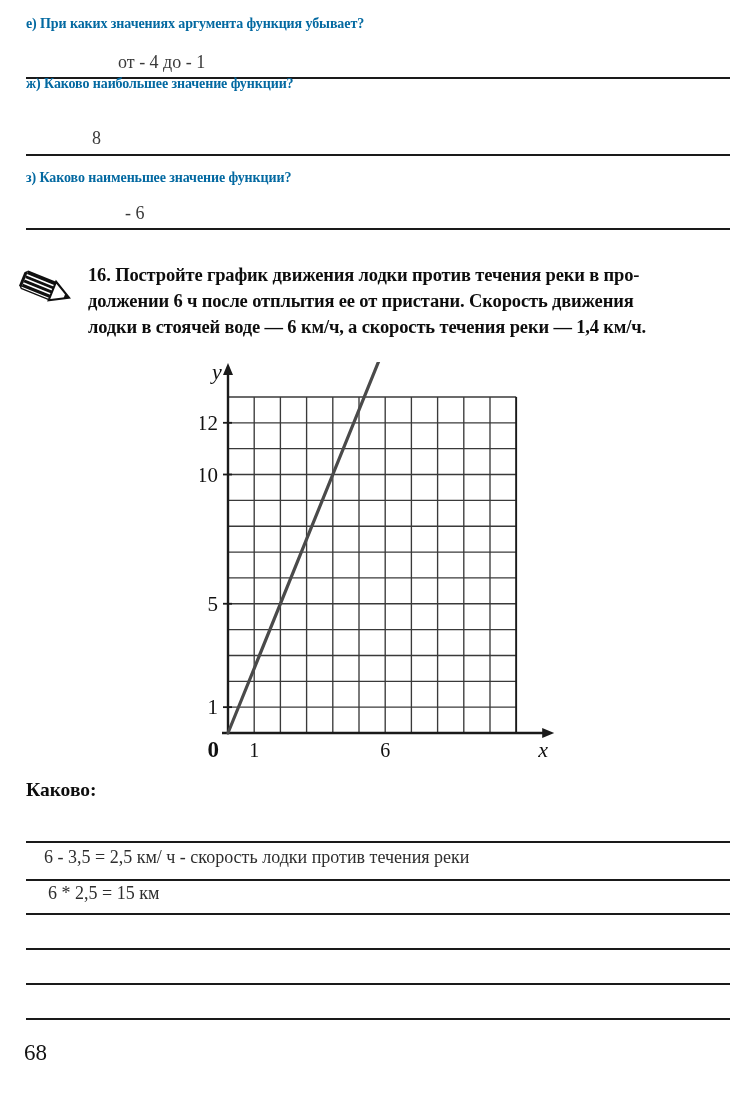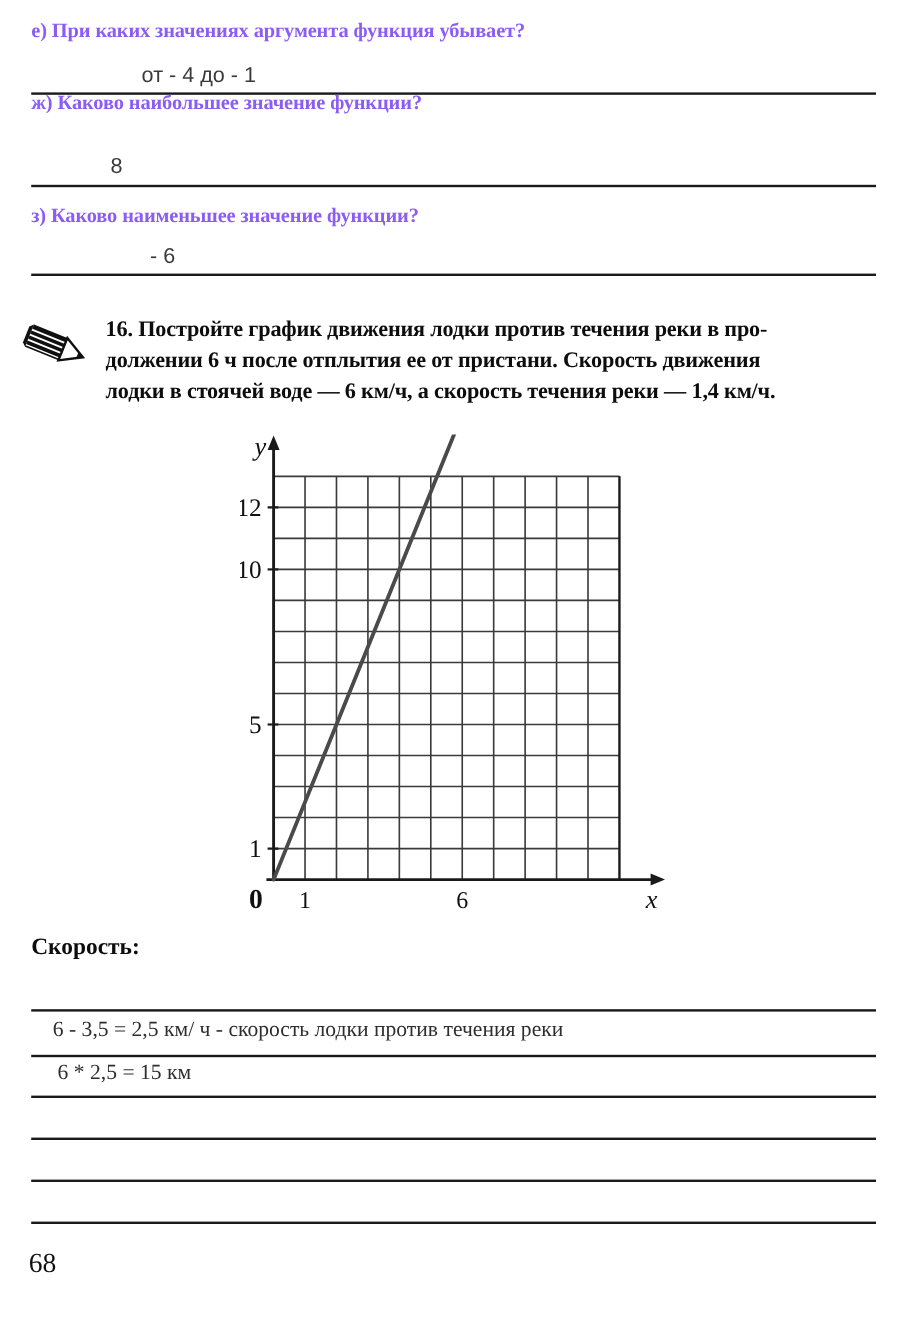--- a/index.html
+++ b/index.html
@@ -30,35 +30,35 @@
     left: 26px;
     width: 704px;
     height: 0;
     border-top: 2px solid #1a1a1a;
   }
 
   
   .question {
     position: absolute;
     left: 26px;
-    font-size: 17px;
+    font-size: 14px;
     font-weight: 700;
     letter-spacing: -0.1px;
     white-space: nowrap;
-    color: #8b5cf6;
+    color: #0369a1;
   }
 
   
   .answer {
     position: absolute;
     font-size: 18px;
     font-weight: 400;
     color: #3a3a3a;
     white-space: nowrap;
-    font-family: Liberation Sans, sans-serif;
+    font-family: Liberation Serif, serif;
   }
 
   
   .task-number {
     font-weight: 700;
   }
   .task-body {
     position: absolute;
     left: 88px;
     top: 262px;
@@ -210,21 +210,21 @@
           <line x1="23" y1="60.799999999999955" x2="32" y2="60.799999999999955" stroke="#1a1a1a" stroke-width="1.8"></line>
           <text x="19" y="395" text-anchor="end" font-family="&quot;Liberation Serif&quot;, serif" font-size="23" font-weight="700" fill="#111111">0</text>
           <text x="54.2" y="395" text-anchor="middle" font-family="&quot;Liberation Serif&quot;, serif" font-size="20" font-weight="400" fill="#111111">1</text>
           <text x="185.2" y="395" text-anchor="middle" font-family="&quot;Liberation Serif&quot;, serif" font-size="20" font-weight="400" fill="#111111">6</text>
           <text x="12" y="16.94999999999999" font-family="&quot;Liberation Serif&quot;, serif" font-size="22" font-style="italic" fill="#111111">y</text>
           <text x="338.2" y="395" font-family="&quot;Liberation Serif&quot;, serif" font-size="22" font-style="italic" fill="#111111">x</text>
         </g>
     </svg>
   </div>
 
-  <div class="solution-label">Скорость:</div>
+  <div class="solution-label">Каково:</div>
 
   <div class="sol-text" style="left:44px; top:815px;">6 - 3,5 = 2,5 км/ ч - скорость лодки против течения реки</div>
   <div class="rule" style="top:841px;"></div>
 
   <div class="sol-text" style="left:48px; top:851px;">6 * 2,5 = 15 км</div>
   <div class="rule" style="top:879px;"></div>
 
   <div class="rule" style="top:913px;"></div>
   <div class="rule" style="top:948px;"></div>
   <div class="rule" style="top:983px;"></div>

